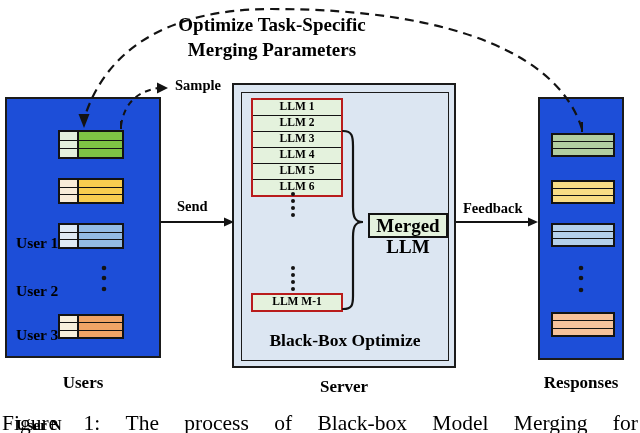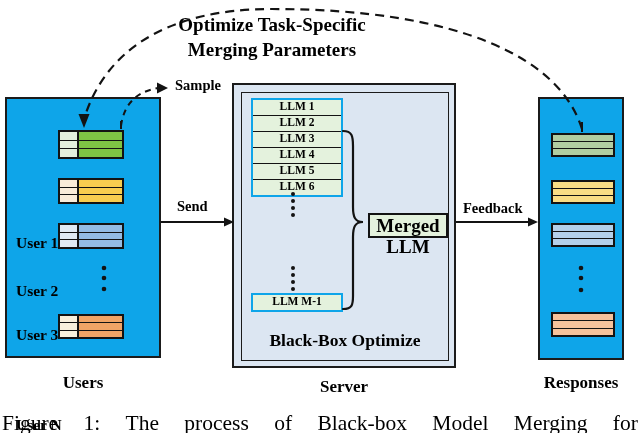--- a/index.html
+++ b/index.html
@@ -6,37 +6,37 @@
   .canvas{position:relative;width:640px;height:433px;background:#ffffff;overflow:hidden;
           font-family:"Liberation Serif","DejaVu Serif",serif;color:#000;}
 
   .abs{position:absolute;}
 
   
   .diagram-title{left:122px;top:12px;width:300px;text-align:center;
                  font-weight:bold;font-size:19px;line-height:25px;}
 
   
-  .panel{position:absolute;border:2px solid #1b1b1b;background:#0ea5e9;box-sizing:border-box;}
+  .panel{position:absolute;border:2px solid #1b1b1b;background:#1d4ed8;box-sizing:border-box;}
   .users-box{left:5px;top:97px;width:156px;height:261px;}
   .responses-box{left:538px;top:97px;width:86px;height:263px;}
   .server-outer{left:232px;top:83px;width:224px;height:285px;background:#dce6f2;}
   .server-inner{left:7px;top:7px;width:208px;height:269px;border:1.5px solid #1b1b1b;
                 background:#dce6f2;position:absolute;box-sizing:border-box;}
 
   
   .stripes{position:absolute;display:flex;flex-direction:column;border:2px solid #131313;
            box-sizing:border-box;}
   .stripes i{flex:1;border-top:1.6px solid #131313;display:block;}
   .stripes i:first-child{border-top:none;}
 
   .user-label{position:absolute;left:9px;font-weight:bold;font-size:15.5px;white-space:nowrap;}
 
   
-  .llm-group{position:absolute;left:9px;width:92px;border:2px solid #0ea5e9;
+  .llm-group{position:absolute;left:9px;width:92px;border:2px solid #b91c1c;
              box-sizing:border-box;background:#e4f2dd;}
   .llm-box{height:15px;border-top:1.5px solid #131313;font-weight:bold;font-size:11.5px;
            line-height:13px;text-align:center;white-space:nowrap;}
   .llm-box:first-child{border-top:none;}
 
   .merged-llm{position:absolute;left:126px;top:120px;width:80px;height:25px;
               border:2px solid #131313;background:#e4f2dd;box-sizing:border-box;
               font-weight:bold;font-size:19px;text-align:center;line-height:21px;}
 
   .blackbox-label{position:absolute;left:0;top:237px;width:100%;text-align:center;

